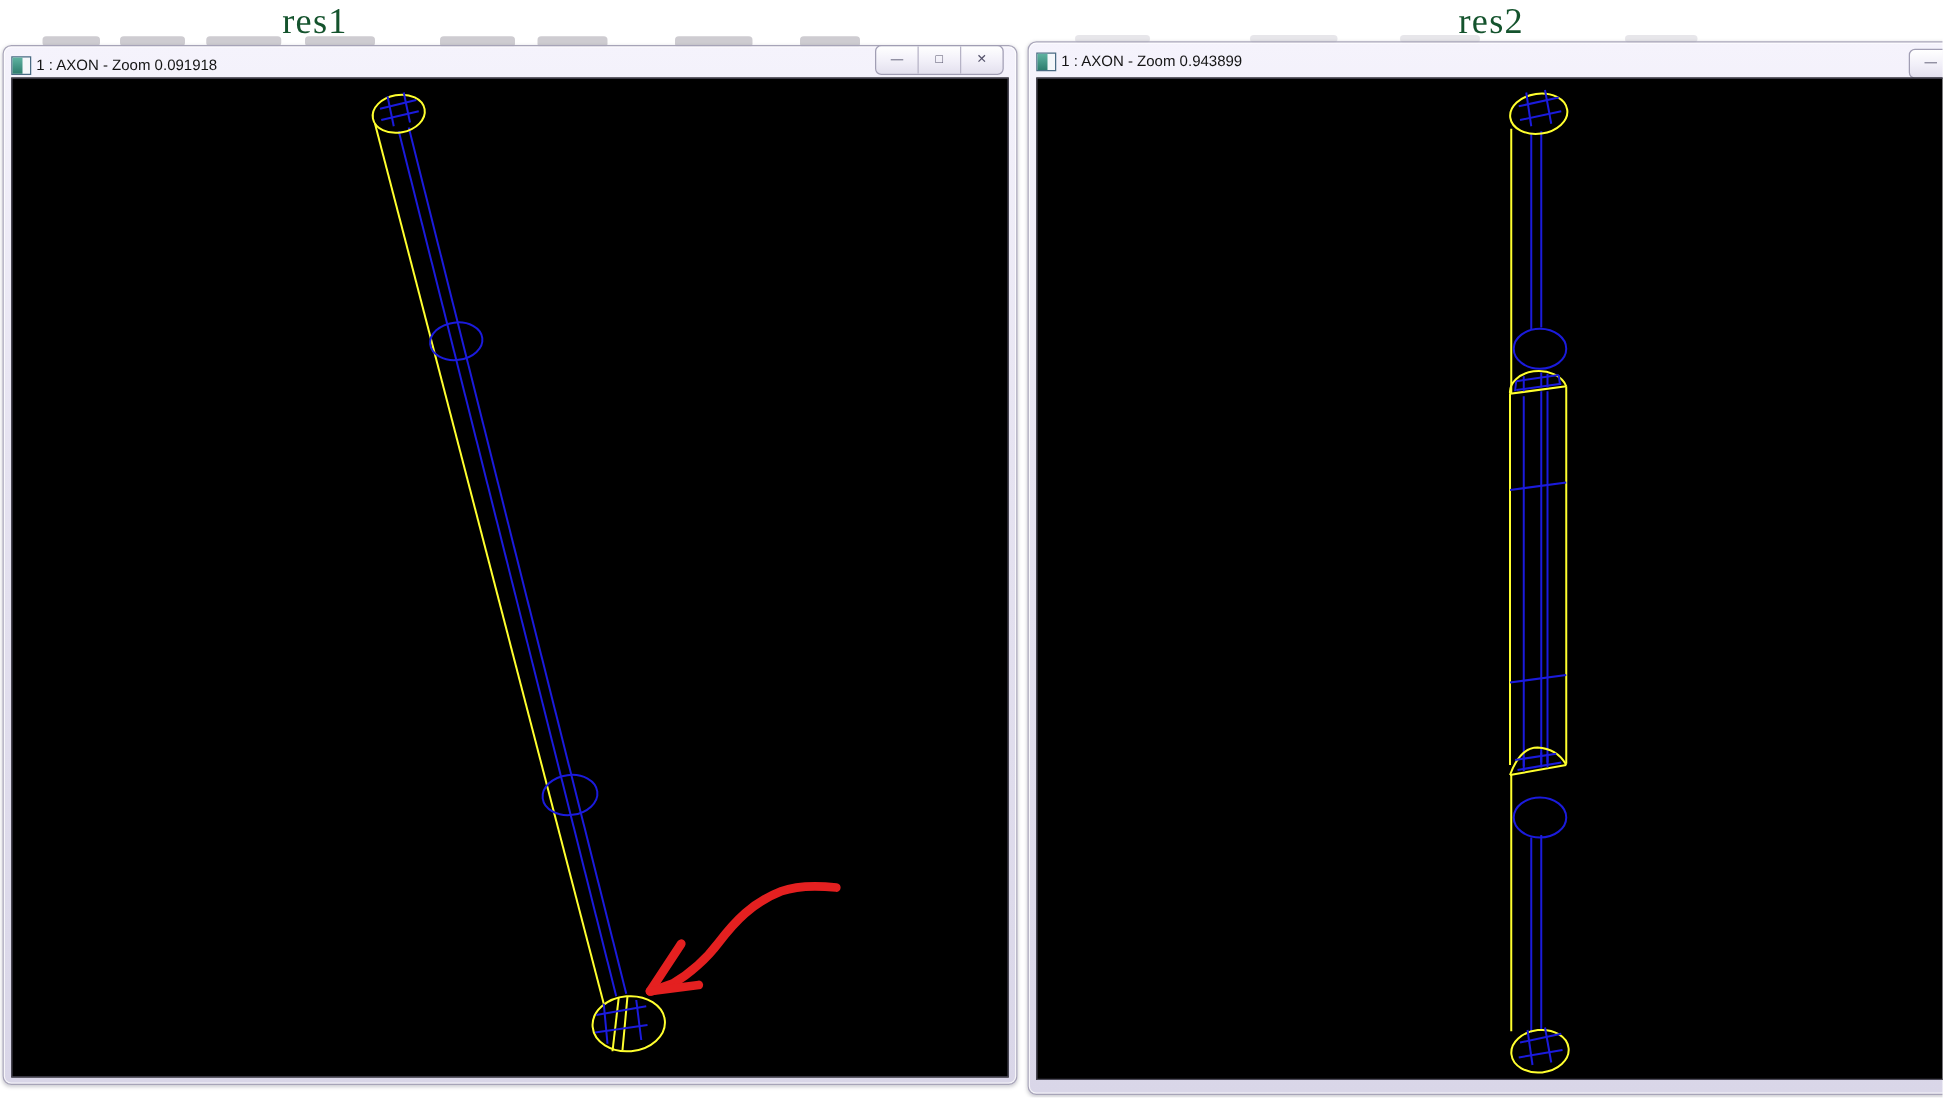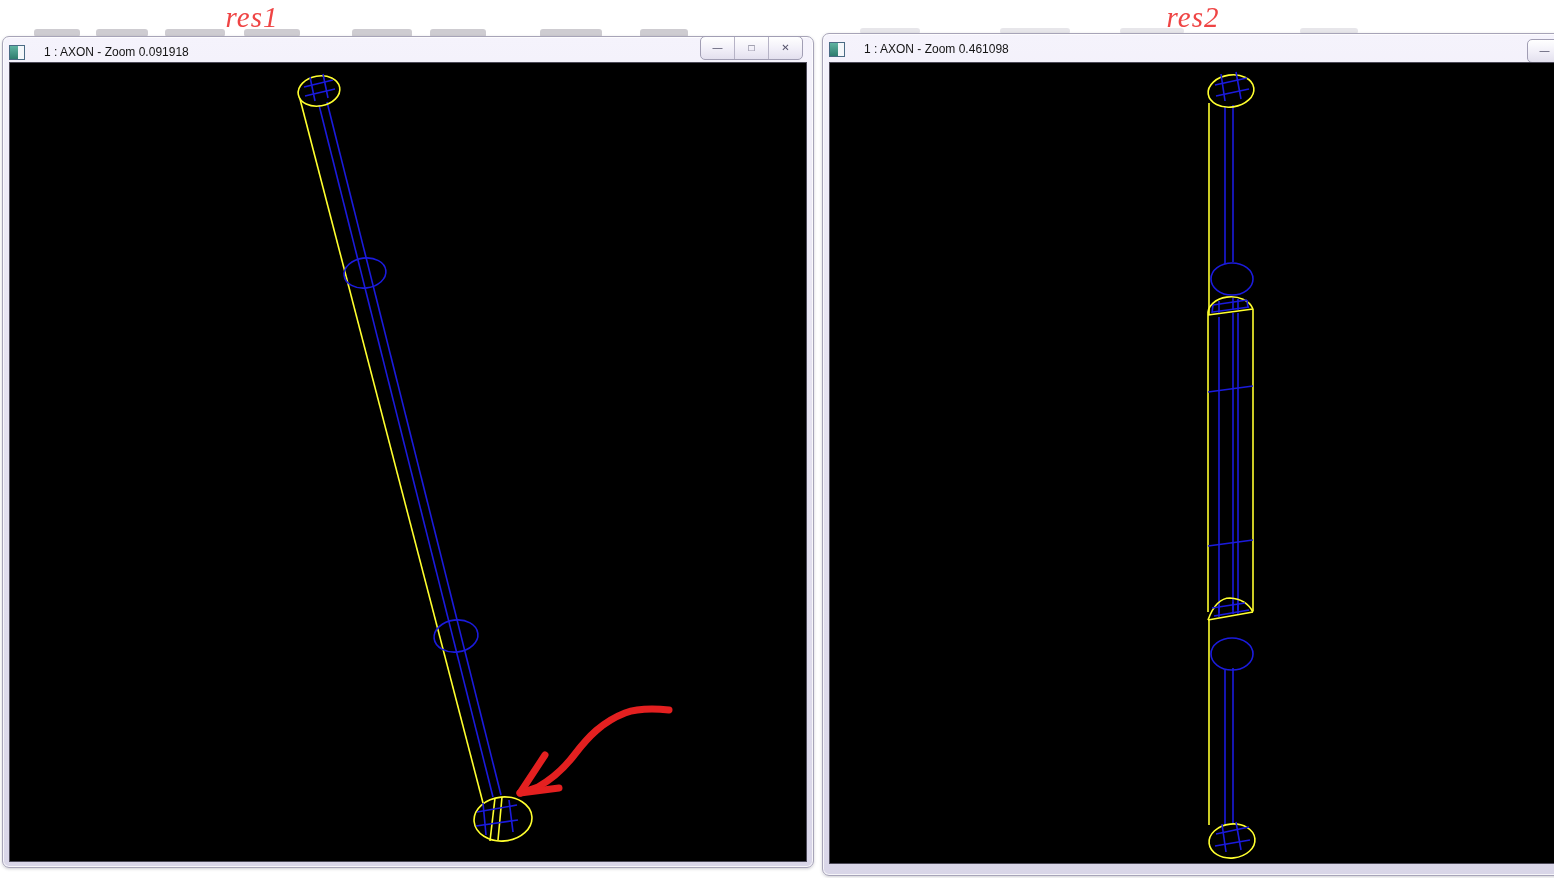--- a/index.html
+++ b/index.html
@@ -2,38 +2,37 @@
 <html style="--wireframe_yellow: #ffff2e; --wireframe_blue: #1b1bdc; --annotation_red: #e42020; --canvas_background: #000000; --chrome_background: #e6e3f1; --page_background: #ffffff;"><head>
 <meta charset="utf-8">
 <style>
   html,body{margin:0;padding:0;}
   body{
     width:1554px;height:878px;position:relative;overflow:hidden;
     background:#ffffff;font-family:"Liberation Sans",sans-serif;
   }
   .caption{
     position:absolute;top:1px;transform:translateX(-50%);
-    font-family:"Liberation Serif",serif;font-size:29px;color:#ef4444;
+    font-family:"Liberation Serif",serif;font-size:29px;color:#14532d;
     letter-spacing:1px;
-    font-style:italic;
   }
   
   .remnant{position:absolute;background:rgba(125,122,135,.38);border-radius:3px;z-index:1;}
   .remnant.light{background:rgba(160,157,170,.25);}
 
   .win{
     position:absolute;z-index:2;
     background:linear-gradient(#f5f3fc 0%,#e6e3f1 40%,#d9d6e8 100%);
     border:1px solid #a7a4b8;
     border-radius:7px;
     box-shadow:inset 0 0 0 1px rgba(255,255,255,.75), 0 1px 3px rgba(60,58,80,.25);
   }
   .titlebar{
     position:absolute;left:6px;top:5px;right:6px;height:20px;
-    display:flex;align-items:center;gap:19px;
+    display:flex;align-items:center;gap:4px;
   }
   .win-icon{
     width:14px;height:13px;flex:0 0 auto;
     border:1px solid #4a6b84;background:#f4f7fa;position:relative;
   }
   .win-icon .pane{
     position:absolute;left:0;top:0;bottom:0;width:55%;
     background:linear-gradient(#5fb3a1,#2e7d6e);
   }
   .title-text{font-size:12px;color:#141414;white-space:nowrap;}
@@ -136,21 +135,21 @@
       </g>
     </svg>
   </div>
 </div>
 
 <div class="win" style="left:822px;top:33px;width:760px;height:841px;">
   <div class="titlebar">
     <div class="win-icon">
         <div class="pane"></div>
       </div>
-    <div class="title-text">1 : AXON - Zoom 0.461098</div>
+    <div class="title-text">1 : AXON - Zoom 0.943899</div>
   </div>
   <div class="controls" style="top:5px;left:704px;width:54px;">
     <div class="ctrl">
         <span>—</span>
       </div>
   </div>
 
   <div class="canvas" style="left:6px;top:28px;width:752px;height:800px;">
     <svg width="752" height="800" viewBox="0 0 752 800">
 

